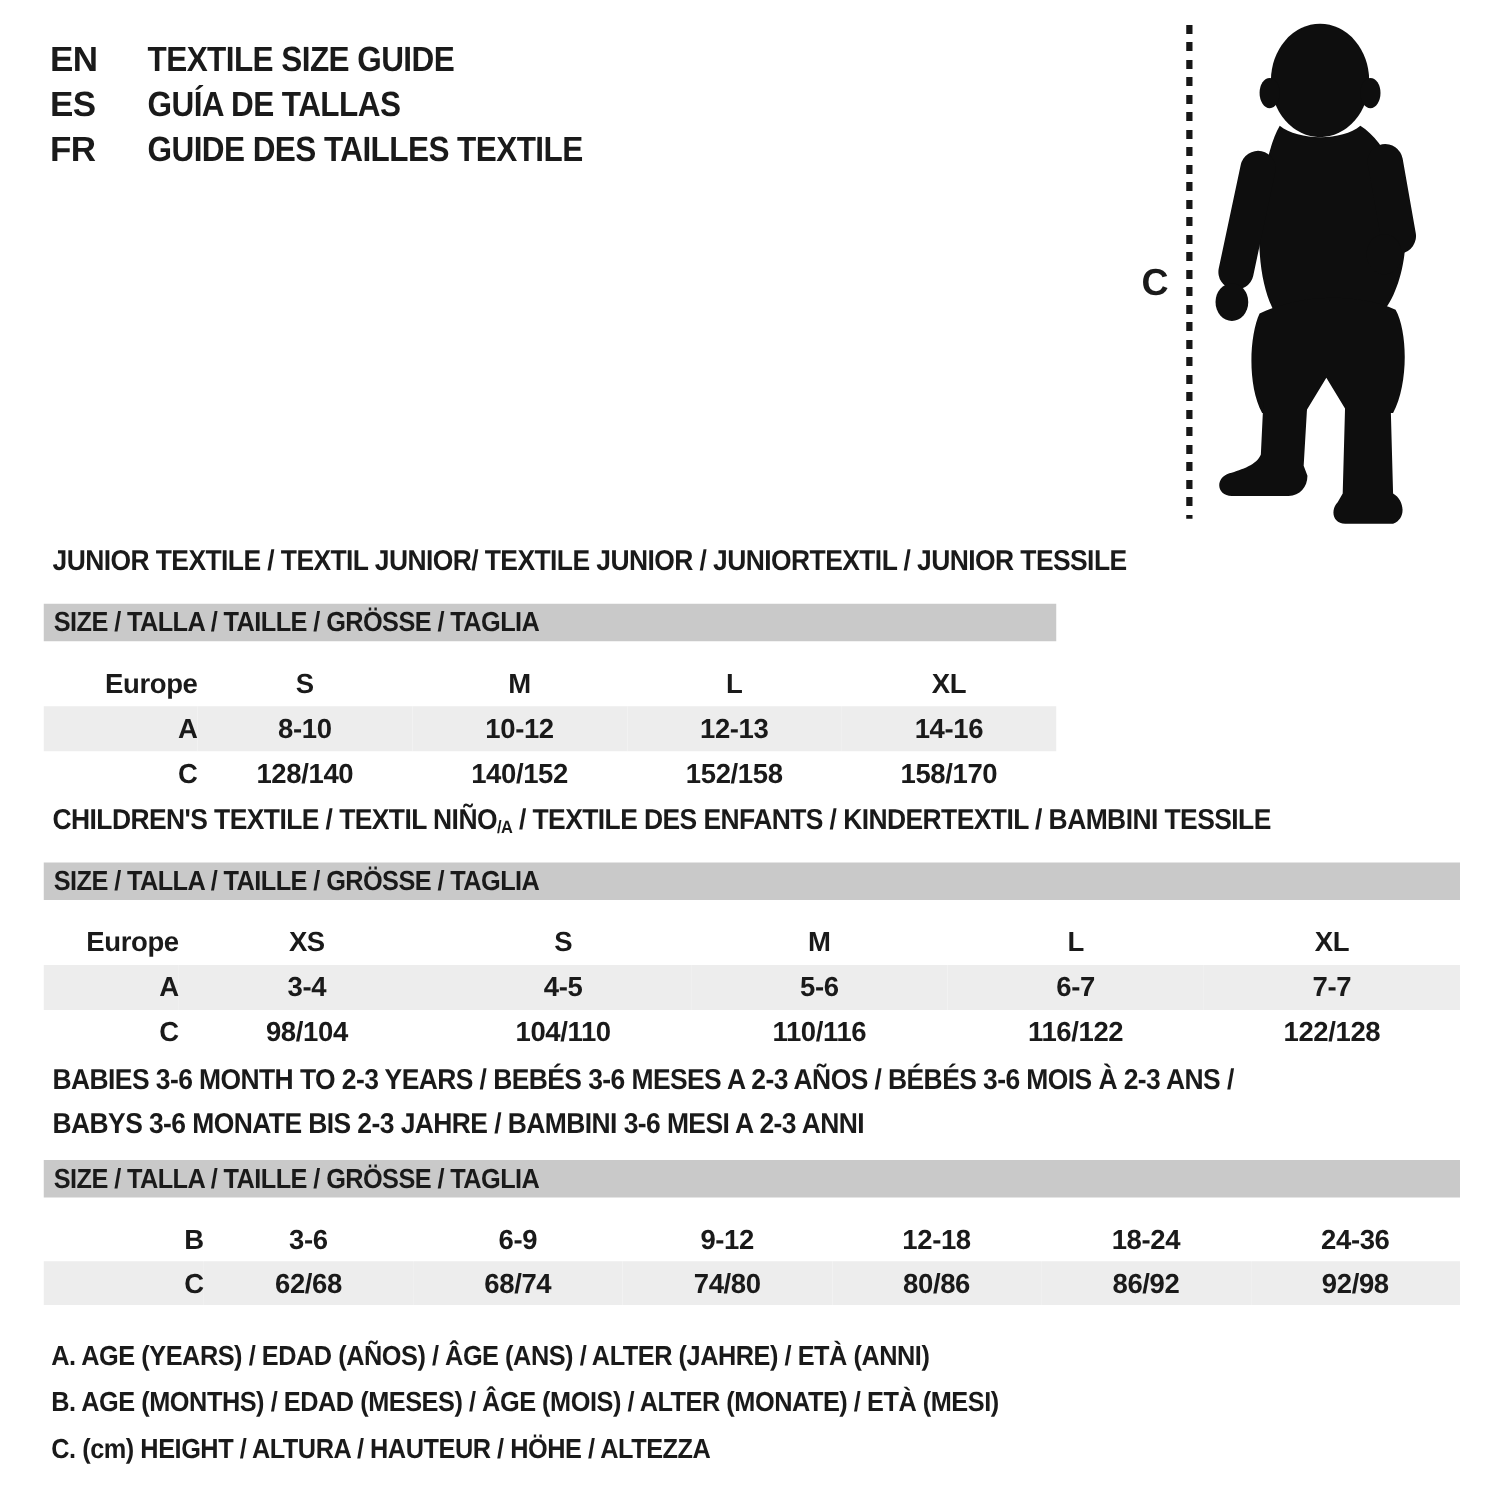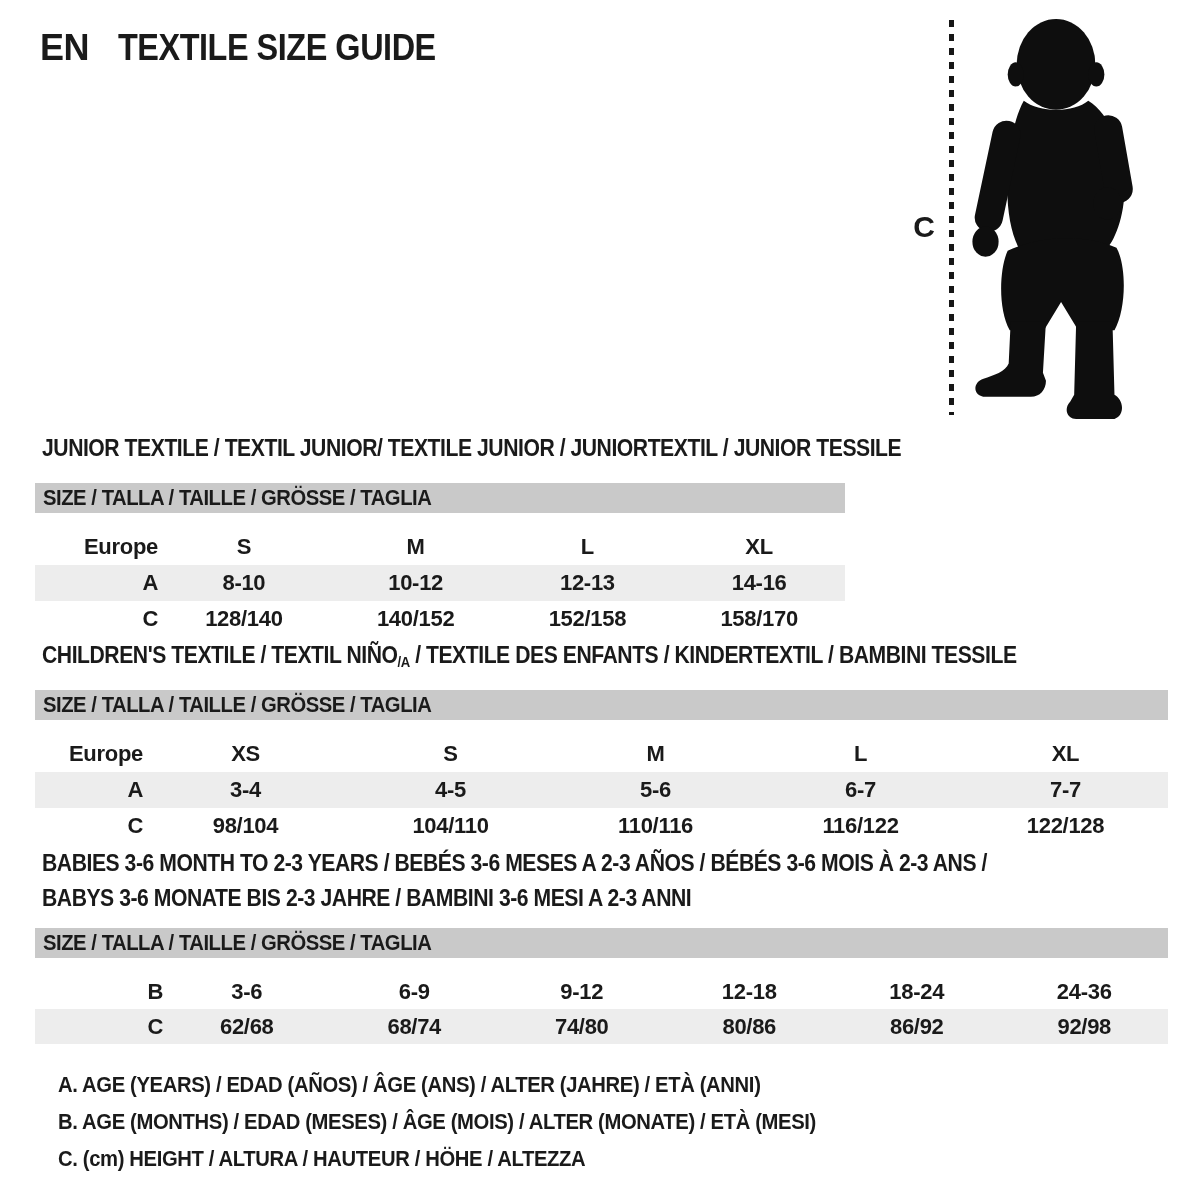--- a/index.html
+++ b/index.html
@@ -3,21 +3,21 @@
 <meta charset="utf-8">
 <style>
   html,body{margin:0;padding:0;background:#fff;}
   .canvas{
     position:relative;width:1200px;height:1200px;background:#fff;overflow:hidden;
     font-family:"Liberation Sans","DejaVu Sans",sans-serif;font-weight:700;
     color:var(--ink,#1a1a1a);font-stretch:condensed;
   }
   
   .languages{position:absolute;left:40px;top:30px;}
-  .lang-row{display:flex;height:36px;align-items:center;font-size:36px;letter-spacing:-0.5px;}
+  .lang-row{display:flex;height:36px;align-items:center;font-size:28px;letter-spacing:-0.5px;}
   .lang-code{width:78px;flex:0 0 78px;}
   .lang-label{white-space:nowrap;transform:scaleX(0.9);transform-origin:left center;}
   
   .height-line{
     position:absolute;left:949px;top:20px;width:5px;height:395px;
     background:repeating-linear-gradient(to bottom,#161616 0 7px,transparent 7px 14px);
   }
   .height-label{position:absolute;left:906px;top:210px;width:36px;text-align:center;font-size:30px;}
   .baby-svg{position:absolute;left:963px;top:14px;width:177px;height:408px;fill:#0e0e0e;}
   
@@ -42,35 +42,43 @@
   .band span{display:inline-block;transform:scaleX(0.92);transform-origin:left center;white-space:nowrap;}
   table{width:100%;border-collapse:collapse;table-layout:fixed;}
   td{height:36px;font-size:22px;text-align:center;letter-spacing:-0.3px;padding:0;}
   .babies td{height:35px;}
   td.lbl{text-align:right;padding-left:8px;}
   .junior td.lbl{width:115px;}
   .children td.lbl{width:100px;}
   .babies td.lbl{width:120px;}
   tbody tr:nth-child(even){background:var(--row-alt,#ededed);}
   
-  .legend{position:absolute;left:58px;top:1066px;}
+  .legend{position:absolute;left:41px;top:1066px;}
   .legend-line{
     height:37px;line-height:37px;font-size:22px;letter-spacing:-0.4px;
     white-space:nowrap;transform:scaleX(0.92);transform-origin:left center;
   }
 </style>
 </head>
 <body>
 
 <div class="canvas">
 
   <section class="languages">
       <div class="lang-row">
         <span class="lang-code">EN</span>
         <span class="lang-label">TEXTILE SIZE GUIDE</span>
+      </div>
+      <div class="lang-row">
+        <span class="lang-code">ES</span>
+        <span class="lang-label">GUÍA DE TALLAS</span>
+      </div>
+      <div class="lang-row">
+        <span class="lang-code">FR</span>
+        <span class="lang-label">GUIDE DES TAILLES TEXTILE</span>
       </div>
     </section>
 
   <div class="height-line"></div>
   <div class="height-label">C</div>
   <svg class="baby-svg" viewBox="0 0 175 405" aria-hidden="true">
     <ellipse cx="92" cy="50" rx="39" ry="45"></ellipse>
     <ellipse cx="52" cy="60" rx="8" ry="12"></ellipse>
     <ellipse cx="132" cy="60" rx="8" ry="12"></ellipse>
     <path d="M60,86 C75,98 110,98 124,86 C146,100 158,132 160,172 C160,202 150,226 140,236 L60,240 C48,225 42,195 44,160 C46,125 52,100 60,86 Z"></path>

